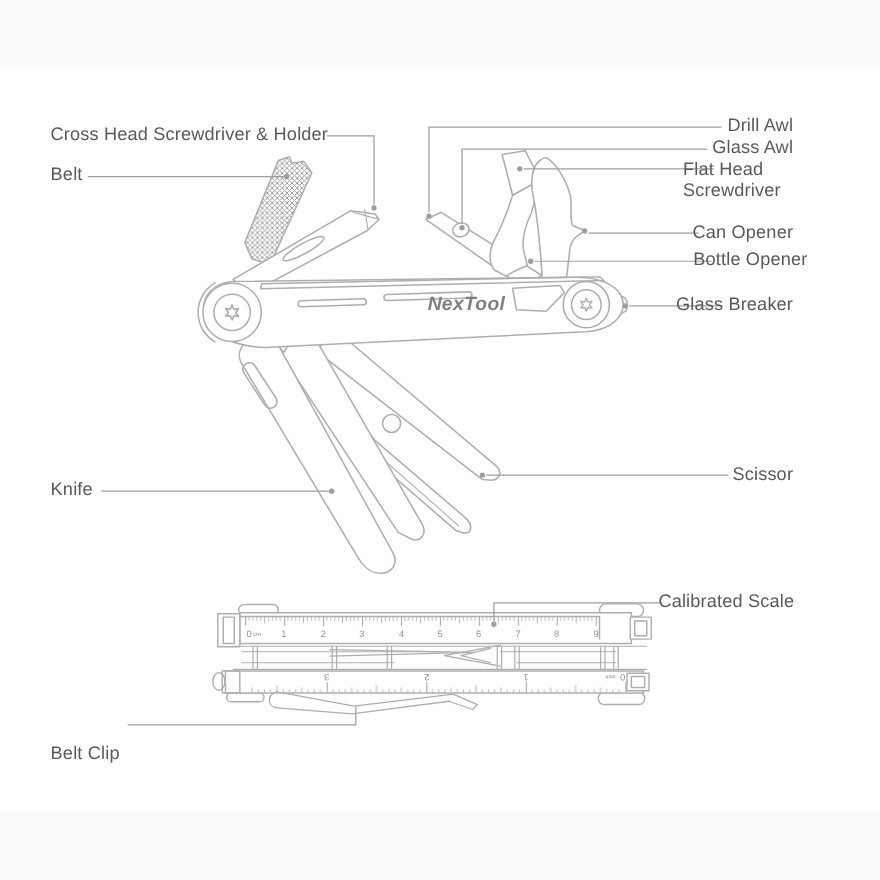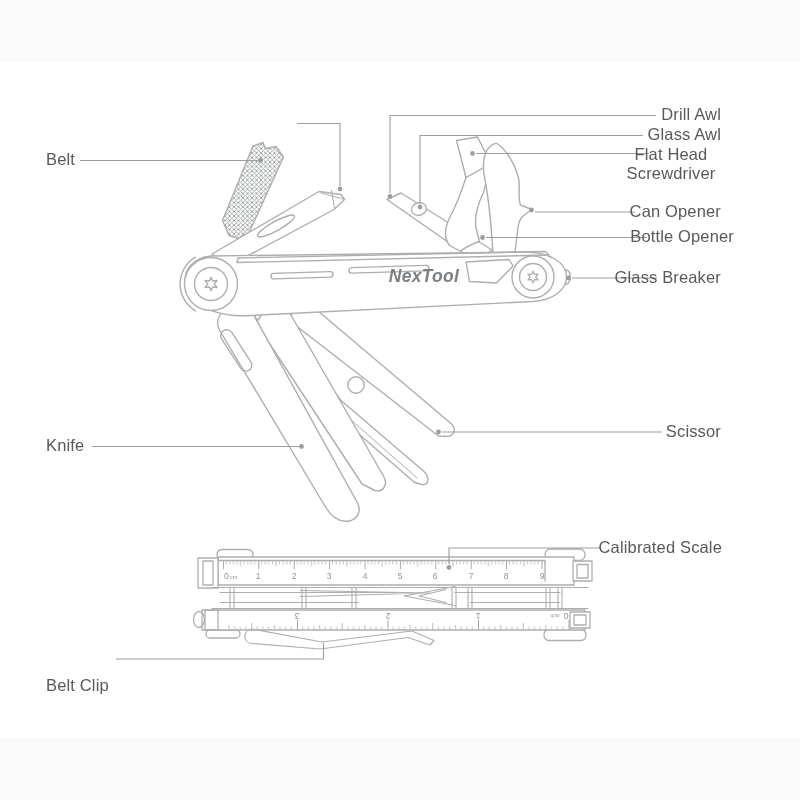--- a/index.html
+++ b/index.html
@@ -4,21 +4,21 @@
 <style>
   html,body{margin:0;padding:0;background:#fff;}
   .canvas{position:relative;width:800px;height:800px;background:#ffffff;overflow:hidden;
           font-family:"Liberation Sans",sans-serif;}
   .band{position:absolute;left:0;width:800px;background:#fafafa;}
   .band-top{top:0;height:62px;}
   .band-bottom{bottom:0;height:63px;}
   svg.art{position:absolute;left:0;top:0;}
   .lbl{position:absolute;font-size:16.5px;line-height:18.5px;color:#57595c;
        letter-spacing:.15px;white-space:nowrap;}
-  .lbl.r{text-align:center;}
+  .lbl.r{text-align:left;}
   .lbl.wrap{white-space:normal;width:100px;}
   .logo-text{font-family:"Liberation Sans",sans-serif;font-weight:bold;font-style:italic;}
   .rtxt{font-family:"Liberation Sans",sans-serif;}
 </style>
 </head>
 <body>
 
 <div class="canvas">
   <div class="band band-top"></div>
   <div class="band band-bottom"></div>
@@ -186,20 +186,21 @@
         <circle cx="531.5" cy="210" r="2.4"></circle>
         <circle cx="482.5" cy="237.5" r="2.4"></circle>
         <circle cx="568.5" cy="278" r="2.4"></circle>
         <circle cx="438.5" cy="432" r="2.4"></circle>
         <circle cx="449" cy="567.5" r="2.4"></circle>
         <circle cx="301.5" cy="446.5" r="2.4"></circle>
       </g>
     </g>
   </svg>
 
+  <div class="lbl" style="left:46px;top:113px">Cross Head Screwdriver &amp; Holder</div>
   <div class="lbl" style="left:46px;top:150px">Belt</div>
   <div class="lbl" style="left:46px;top:436px">Knife</div>
   <div class="lbl" style="left:46px;top:676px">Belt Clip</div>
 
   <div class="lbl r" style="right:79px;top:105px">Drill Awl</div>
   <div class="lbl r" style="right:79px;top:125px">Glass Awl</div>
   <div class="lbl r wrap" style="right:79px;top:145px">Flat Head Screwdriver</div>
   <div class="lbl r" style="right:79px;top:202px">Can Opener</div>
   <div class="lbl r" style="right:66px;top:227px">Bottle Opener</div>
   <div class="lbl r" style="right:79px;top:268px">Glass Breaker</div>

